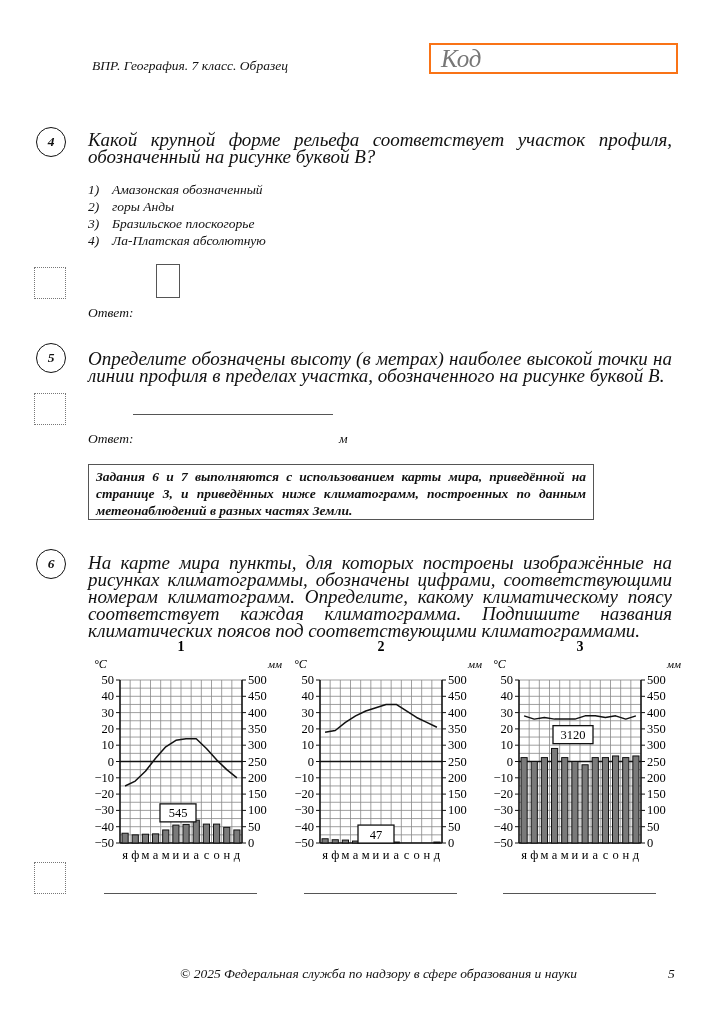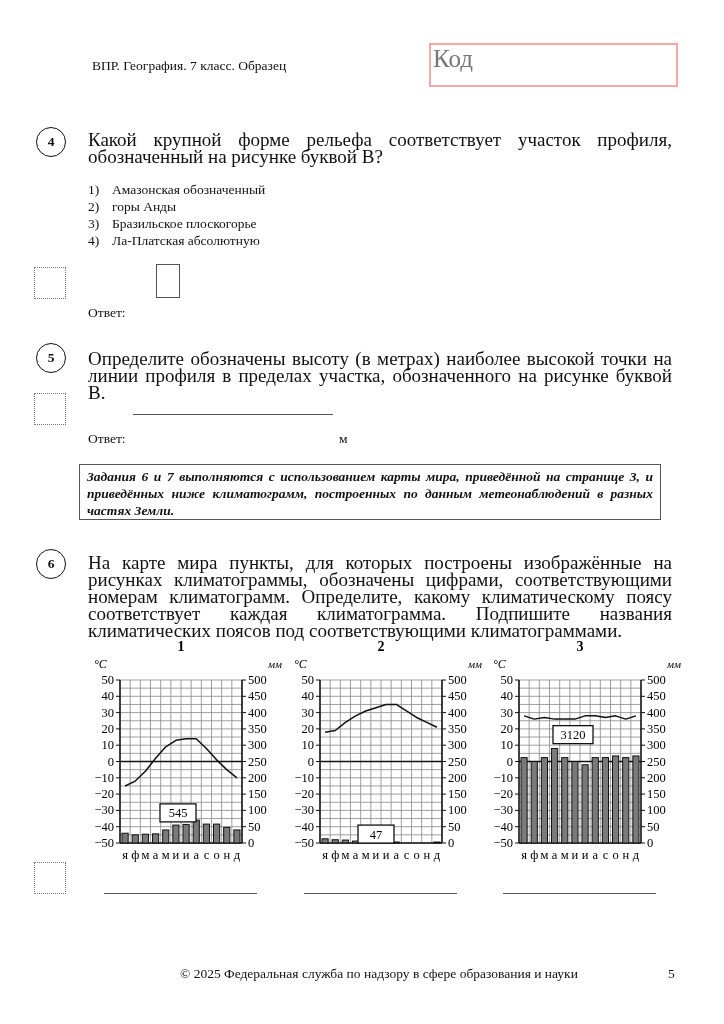--- a/index.html
+++ b/index.html
@@ -1,29 +1,29 @@
 <!DOCTYPE html>
 <html><head>
 <meta charset="utf-8">
 <style>
   html,body{margin:0;padding:0;background:#fff;}
   body{width:724px;height:1024px;position:relative;overflow:hidden;font-family:"Liberation Serif","DejaVu Serif",serif;color:#111;}
-  .abs{position:absolute;}
+  .abs{position:absolute;font-style:italic;}
   .hdr{left:92px;top:58px;font-size:13.5px;}
-  .kod{left:429px;top:43px;width:249px;height:44px;border:2px solid #fca5a5;box-sizing:border-box;font-size:25px;color:#777;padding-left:2px;line-height:28px;}
+  .kod{left:429px;top:43px;width:249px;height:31px;border:2px solid #f97316;box-sizing:border-box;font-size:25px;color:#777;padding-left:10px;line-height:28px;}
   .qnum{width:30px;height:30px;border:1.5px solid #111;border-radius:50%;box-sizing:border-box;text-align:center;line-height:27px;font-weight:bold;font-size:13.5px;}
   .qtext{font-size:19px;line-height:17px;text-align:justify;}
   .opts{font-size:13.5px;line-height:17px;}
   .opts .row{display:flex;}
   .opts .n{width:24px;}
   .scorebox{width:32px;height:32px;border:1px dotted #777;box-sizing:border-box;}
   .ansbox{width:24px;height:34px;border:1.2px solid #555;box-sizing:border-box;}
   .answer-label{font-size:13.5px;margin-top:30px;}
   .line{border-bottom:1px solid #555;}
-  .note{left:79px;top:464px;width:582px;height:56px;border:1.5px solid #555;box-sizing:border-box;padding:3px 7px;font-size:13.5px;line-height:17px;font-style:italic;font-weight:bold;text-align:justify;}
+  .note{left:88px;top:464px;width:506px;height:56px;border:1.5px solid #555;box-sizing:border-box;padding:3px 7px;font-size:13.5px;line-height:17px;font-style:italic;font-weight:bold;text-align:justify;}
   .chart{position:absolute;}
   .chart svg{overflow:visible;}
   .footer{left:180px;top:966px;font-size:13.5px;text-align:right;}
   .pagenum{left:668px;top:966px;font-size:13.5px;}
 </style>
 </head>
 <body>
 
 <div class="abs hdr">ВПР. География. 7 класс. Образец</div>
 <div class="abs kod">Код</div>

